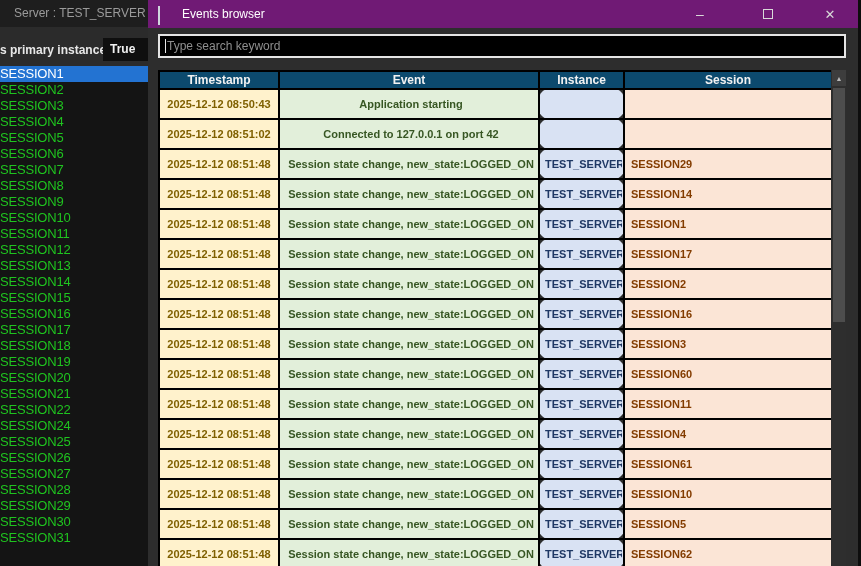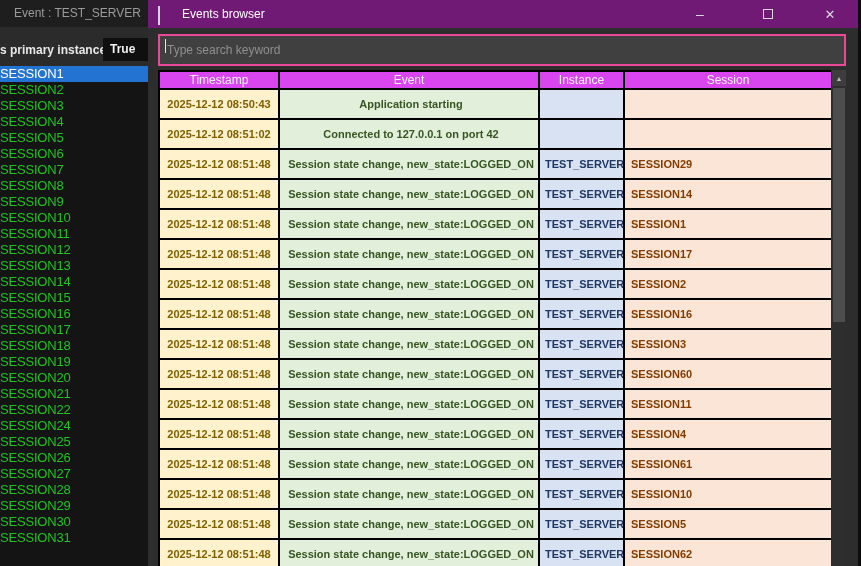--- a/index.html
+++ b/index.html
@@ -24,36 +24,36 @@
   .events-window { position:absolute; left:148px; top:0; width:710px; height:566px; background:#2d2d2d; overflow:hidden; }
   .ew-titlebar { position:absolute; left:0; top:0; width:100%; height:28px; background:#701a75; }
   .ew-icon { position:absolute; left:10px; top:7px; width:16px; height:14px; }
   .ew-title { position:absolute; left:34px; top:7px; font-size:12px; color:#ffffff; white-space:nowrap; }
   .win-btn { position:absolute; top:0; width:44px; height:28px; color:#d8d8d8; font-size:12px;
              display:flex; align-items:center; justify-content:center; }
   .btn-min   { right:136px; font-size:14px; }
   .btn-max   { right:68px; font-size:13px; }
   .btn-close { right:6px;  font-size:13px; }
 
-  .search-box { position:absolute; left:10px; top:34px; width:688px; height:32px; background:#404040;
-                border:2px solid #ec4899; }
+  .search-box { position:absolute; left:10px; top:34px; width:688px; height:24px; background:#000000;
+                border:2px solid #e5e5e5; }
   .search-input { position:absolute; left:0; top:0; width:100%; height:100%; background:transparent; border:none;
                   outline:none; color:#d0d0d0; font-size:12px; padding-left:7px;
                   font-family:"Liberation Sans", sans-serif; }
   .search-input::placeholder { color:#8f8f8f; opacity:1; }
   .caret { position:absolute; left:5px; top:3px; width:1px; height:14px; background:#e8e8e8; }
 
   .table-wrap { position:absolute; left:10px; top:70px; width:673px; height:496px; overflow:hidden; }
   table.events { border-collapse:collapse; table-layout:fixed; width:673px; }
   table.events th, table.events td { border:2px solid #000000; white-space:nowrap; overflow:hidden; }
-  table.events th { height:18px; background:#d946ef; color:#f2f2f2; font-size:12px; font-weight:400; text-align:center; }
+  table.events th { height:18px; background:#0c4a6e; color:#f2f2f2; font-size:12px; font-weight:700; text-align:center; }
   table.events td { height:30px; font-size:11px; font-weight:700; }
   td.td-ts       { background:#fff2cc; color:#7f6000; text-align:center; }
   td.td-event    { background:#e2efda; color:#375623; padding-left:4px; text-align:center; }
-  td.td-instance { background:#d9e2f3; color:#1f3864; padding-left:5px; text-align:left; }
+  td.td-instance { background:#d9e2f3; color:#1f3864; padding-left:5px; text-align:left;border-radius:10px; }
   td.td-session  { background:#fbe5d6; color:#833c00; padding-left:6px; text-align:left; }
 
   .v-scrollbar { position:absolute; left:684px; top:70px; width:14px; height:496px; background:#2e2e2e; }
   .sb-up { position:absolute; left:0; top:0; width:14px; height:16px; background:#3d3d3d; color:#b8b8b8;
            font-size:7px; display:flex; align-items:center; justify-content:center; }
   .sb-thumb { position:absolute; left:1px; top:18px; width:12px; height:234px; background:#4d4d4d; }
 
   
   .mini-win { width:100%; height:100%; border:1px solid #cfd6dd; background:#9fb6c8; position:relative; }
   .mini-win .pane-l { position:absolute; left:0; top:0; width:45%; height:100%; background:#3b6fd4; }
@@ -64,21 +64,21 @@
 </head>
 <body>
 
 <div class="screen">
 
   <div class="left-window">
     <div class="lw-titlebar">
       <span class="lw-icon">
         
       </span>
-      <span class="lw-title">Event : TEST_SERVER</span>
+      <span class="lw-title">Server : TEST_SERVER</span>
     </div>
     <span class="lw-field-label">s primary instance :</span>
     <span class="lw-field-value">True</span>
     <div class="session-list">
         <div class="session-item selected">SESSION1</div>
         <div class="session-item">SESSION2</div>
         <div class="session-item">SESSION3</div>
         <div class="session-item">SESSION4</div>
         <div class="session-item">SESSION5</div>
         <div class="session-item">SESSION6</div>

